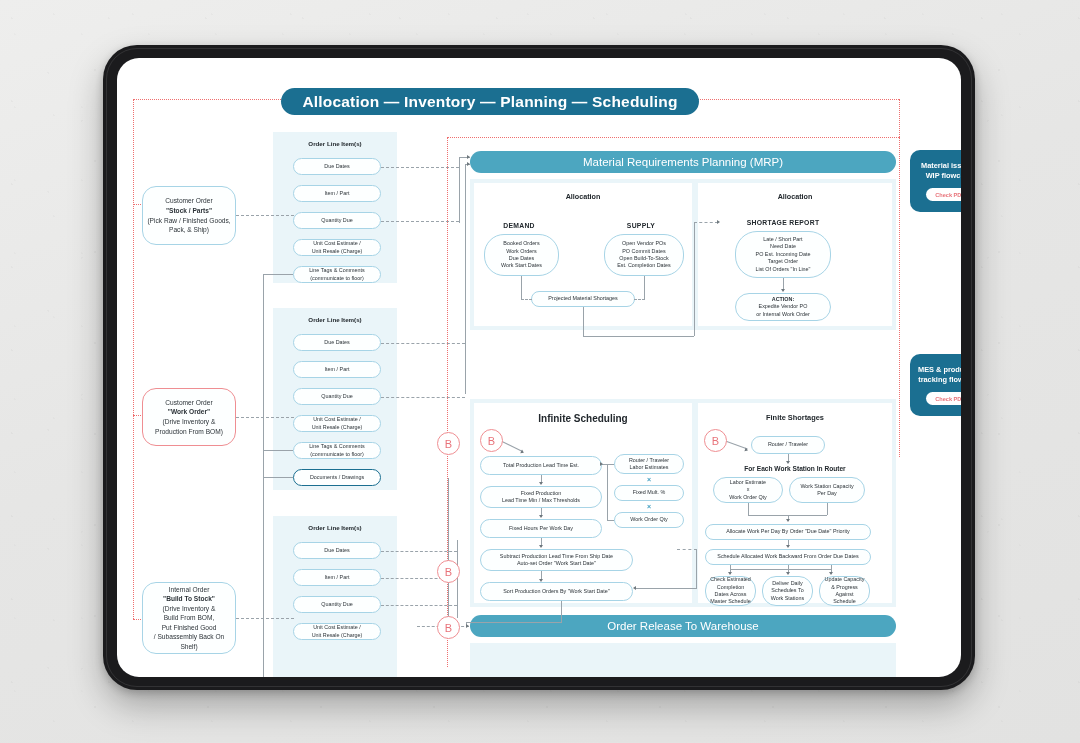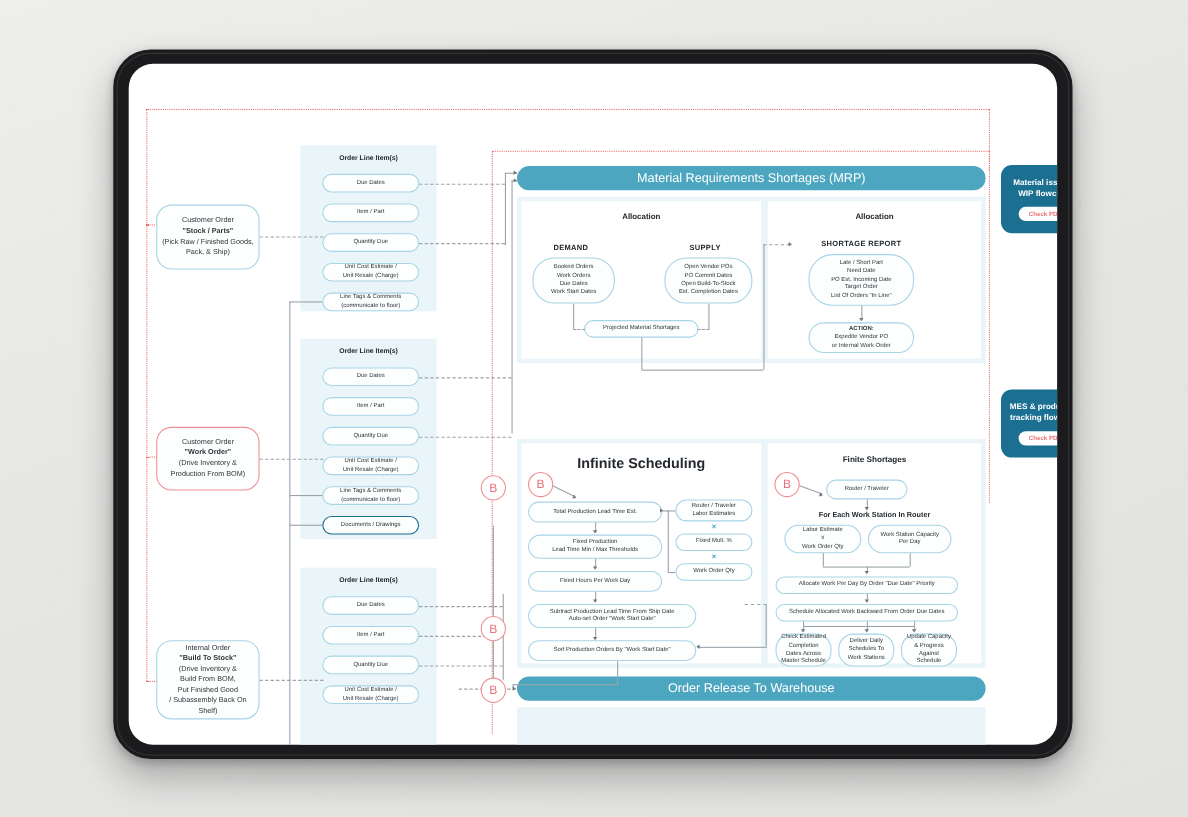--- a/index.html
+++ b/index.html
@@ -190,20 +190,23 @@
       <div class="rd h" style="left:16px; top:41px; width:766px;"></div>
       <div class="rd v" style="left:16px; top:41px; height:520px;"></div>
       <div class="rd v" style="left:782px; top:41px; height:56px;"></div>
       <div class="rd v" style="left:330px; top:79px; height:530px;"></div>
       <div class="rd h" style="left:330px; top:79px; width:452px;"></div>
       <div class="rd v" style="left:782px; top:79px; height:320px;"></div>
       <div class="rd h" style="left:16px; top:146px; width:18px;"></div>
       <div class="rd h" style="left:16px; top:357px; width:18px;"></div>
       <div class="rd h" style="left:16px; top:561px; width:18px;"></div>
 
+      <div class="hdr-main" style="left:164px; top:30px; width:418px; height:27px;">
+        <span>Allocation — Inventory — Planning — Scheduling</span>
+      </div>
 
       <div class="panel" style="left:156px; top:74px; width:124px; height:151px;"></div>
       <div class="panel" style="left:156px; top:250px; width:124px; height:182px;"></div>
       <div class="panel" style="left:156px; top:458px; width:124px; height:161px;"></div>
 
       <div class="lbl" style="left:156px; top:82px; width:124px;">Order Line Item(s)</div>
       <div class="pill" style="left:176px; top:100px; width:88px; height:17px;">Due Dates</div>
       <div class="pill" style="left:176px; top:127px; width:88px; height:17px;">Item / Part</div>
       <div class="pill" style="left:176px; top:154px; width:88px; height:17px;">Quantity Due</div>
       <div class="pill" style="left:176px; top:181px; width:88px; height:17px; white-space:pre-line;">Unit Cost Estimate /
@@ -254,21 +257,21 @@
       <div class="dl h" style="left:119px; top:157px; width:58px;"></div>
       <div class="dl h" style="left:119px; top:359px; width:58px;"></div>
       <div class="dl h" style="left:119px; top:560px; width:58px;"></div>
 
       <div class="ln v" style="left:146px; top:216px; height:404px;"></div>
       <div class="ln h" style="left:146px; top:216px; width:30px;"></div>
       <div class="ln h" style="left:146px; top:392px; width:30px;"></div>
       <div class="ln h" style="left:146px; top:419px; width:30px;"></div>
 
       <div class="hdr-sub" style="left:353px; top:93px; width:426px; height:22px;">
-        <span>Material Requirements Shortages (MRP)</span>
+        <span>Material Requirements Planning (MRP)</span>
       </div>
       <div class="panel" style="left:353px; top:121px; width:426px; height:151px;"></div>
       <div class="abs" style="left:357px; top:125px; width:218px; height:143px; background:#ffffff;"></div>
       <div class="abs" style="left:581px; top:125px; width:194px; height:143px; background:#ffffff;"></div>
 
       <div class="lbl" style="left:357px; top:134px; width:218px; font-size:7.2px;">Allocation</div>
       <div class="lbl caps" style="left:370px; top:164px; width:64px; font-size:6.8px;">DEMAND</div>
       <div class="lbl caps" style="left:492px; top:164px; width:64px; font-size:6.8px;">SUPPLY</div>
       <div class="pill rrect" style="left:367px; top:176px; width:75px; height:42px; white-space:pre-line; border-radius:20px;">Booked Orders
 Work Orders
@@ -313,21 +316,21 @@
       <div class="ln v" style="left:348px; top:106px; height:230px;"></div>
       <div class="ln h" style="left:348px; top:106px; width:5px;"></div>
       <div class="arrow" style="left:350px; top:103.6px;"></div>
       <div class="dl h" style="left:264px; top:285px; width:84px;"></div>
       <div class="dl h" style="left:264px; top:339px; width:84px;"></div>
 
       <div class="panel" style="left:353px; top:341px; width:426px; height:208px;"></div>
       <div class="abs" style="left:357px; top:345px; width:218px; height:200px; background:#ffffff;"></div>
       <div class="abs" style="left:581px; top:345px; width:194px; height:200px; background:#ffffff;"></div>
 
-      <div class="lbl" style="left:357px; top:355px; width:218px; font-size:13px;">Infinite Scheduling</div>
+      <div class="lbl" style="left:357px; top:355px; width:218px; font-size:10px;">Infinite Scheduling</div>
       <div class="bmark" style="left:363px; top:371px;">B</div>
       <div class="ln" style="left:383px; top:382px; width:25px; height:1px; transform:rotate(26deg); transform-origin:left center;"></div>
       <div class="arrow" style="left:404px; top:392px; transform:rotate(26deg);"></div>
 
       <div class="pill rrect" style="left:363px; top:398px; width:122px; height:19px;">Total Production Lead Time Est.</div>
       <div class="pill rrect" style="left:363px; top:428px; width:122px; height:22px; white-space:pre-line;">Fixed Production
 Lead Time Min / Max Thresholds</div>
       <div class="pill rrect" style="left:363px; top:461px; width:122px; height:19px;">Fixed Hours Per Work Day</div>
       <div class="pill rrect" style="left:363px; top:491px; width:153px; height:22px; white-space:pre-line;">Subtract Production Lead Time From Ship Date
 Auto-set Order "Work Start Date"</div>

